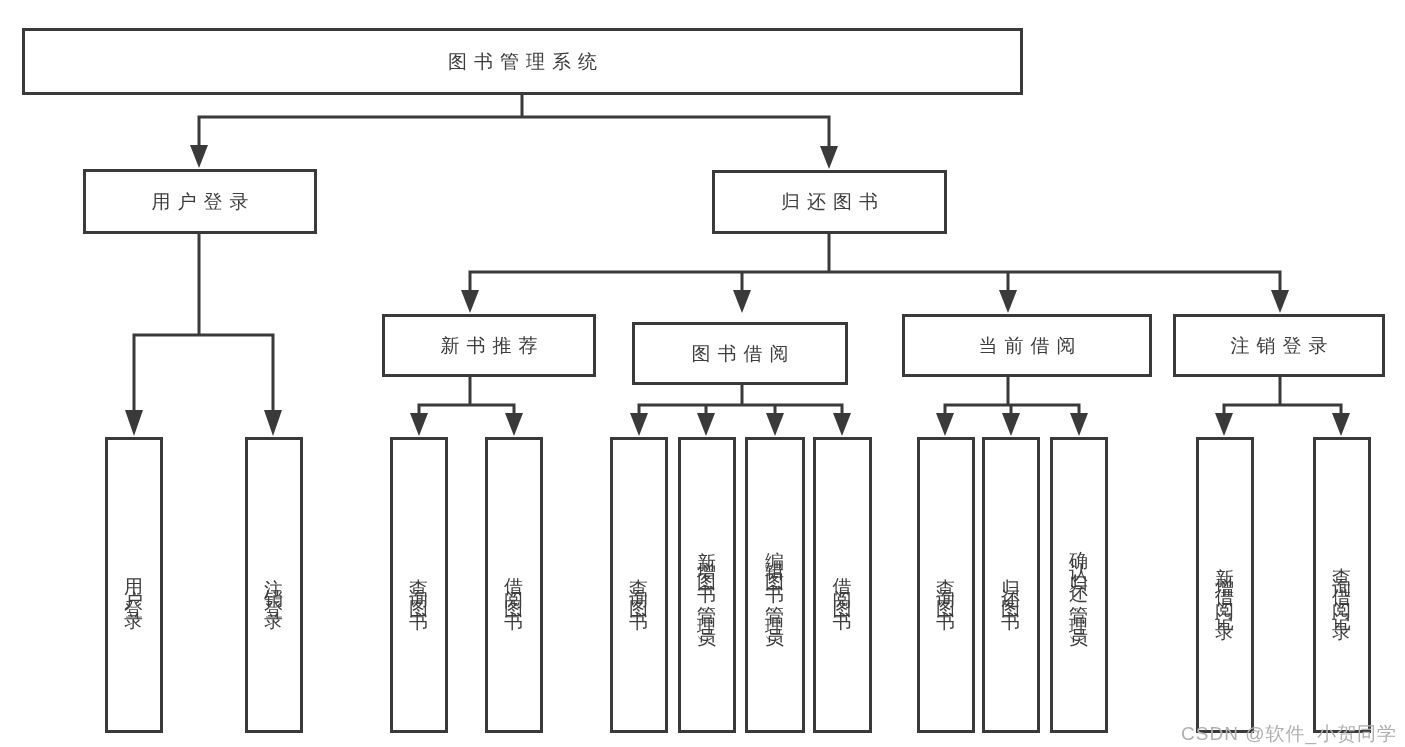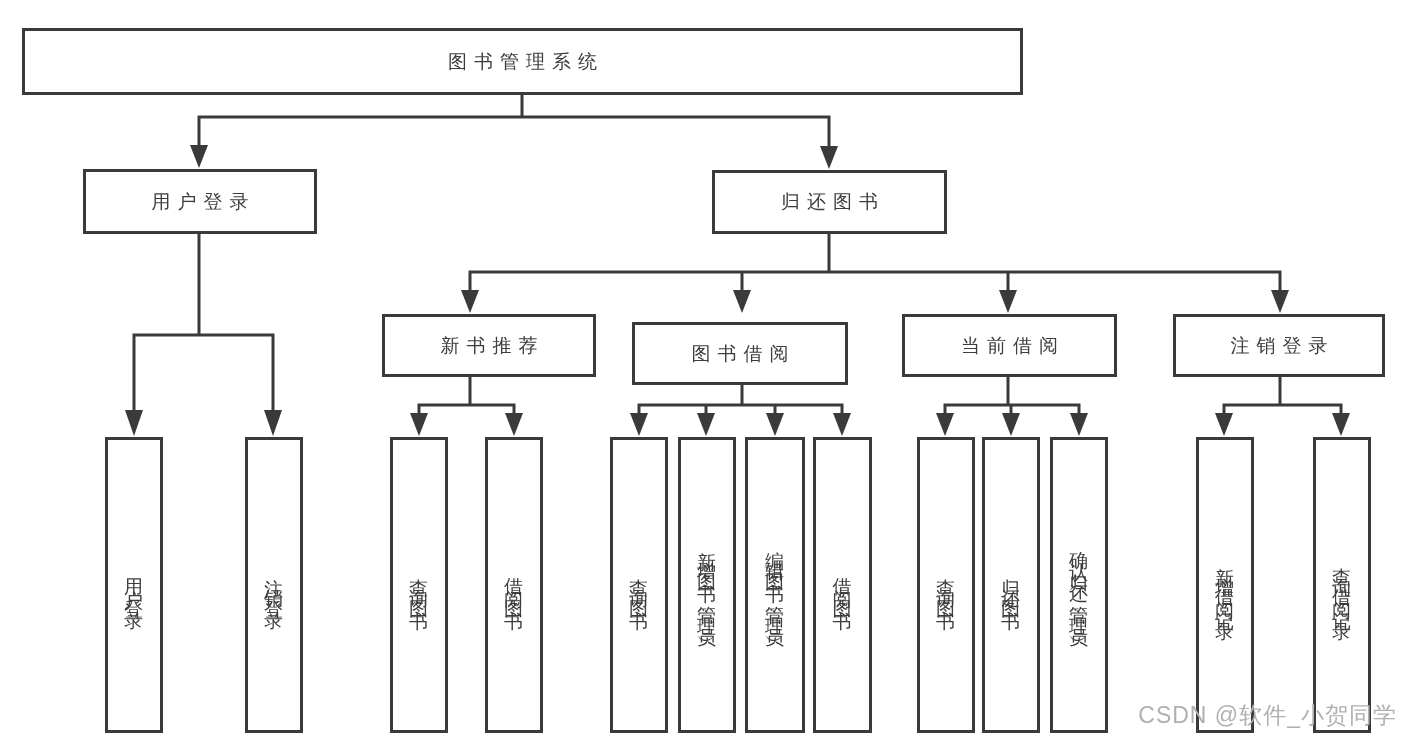--- a/index.html
+++ b/index.html
@@ -38,22 +38,22 @@
     writing-mode:vertical-rl;
     text-orientation:mixed;
     font-size:19px;
     letter-spacing:11px;
     line-height:1;
     color:var(--text);
     white-space:nowrap;
   }
   #watermark{
     position:absolute;
-    right:8px;bottom:16px;
-    font-size:23px;
+    right:8px;bottom:0;
+    font-size:19px;
     color:var(--wm);
     letter-spacing:1px;
     white-space:nowrap;
   }
 </style>
 </head>
 <body>
 
 <div id="canvas">
 
@@ -117,21 +117,21 @@
   <div class="box" style="left:712px;top:170px;width:235px;height:64px;">
     <span class="hlabel">归还图书</span>
   </div>
 
   <div class="box" style="left:363px;top:314px;width:214px;height:63px;margin-left:19px;">
     <span class="hlabel">新书推荐</span>
   </div>
   <div class="box" style="left:632px;top:322px;width:216px;height:63px;">
     <span class="hlabel">图书借阅</span>
   </div>
-  <div class="box" style="left:902px;top:314px;width:215px;height:63px;">
+  <div class="box" style="left:902px;top:314px;width:250px;height:63px;">
     <span class="hlabel">当前借阅</span>
   </div>
   <div class="box" style="left:1173px;top:314px;width:212px;height:63px;">
     <span class="hlabel">注销登录</span>
   </div>
 
   <div class="box leaf" style="left:105px;top:437px;width:58px;height:296px;">
     <span class="vlabel">用户登录</span>
   </div>
   <div class="box leaf" style="left:245px;top:437px;width:58px;height:296px;">

